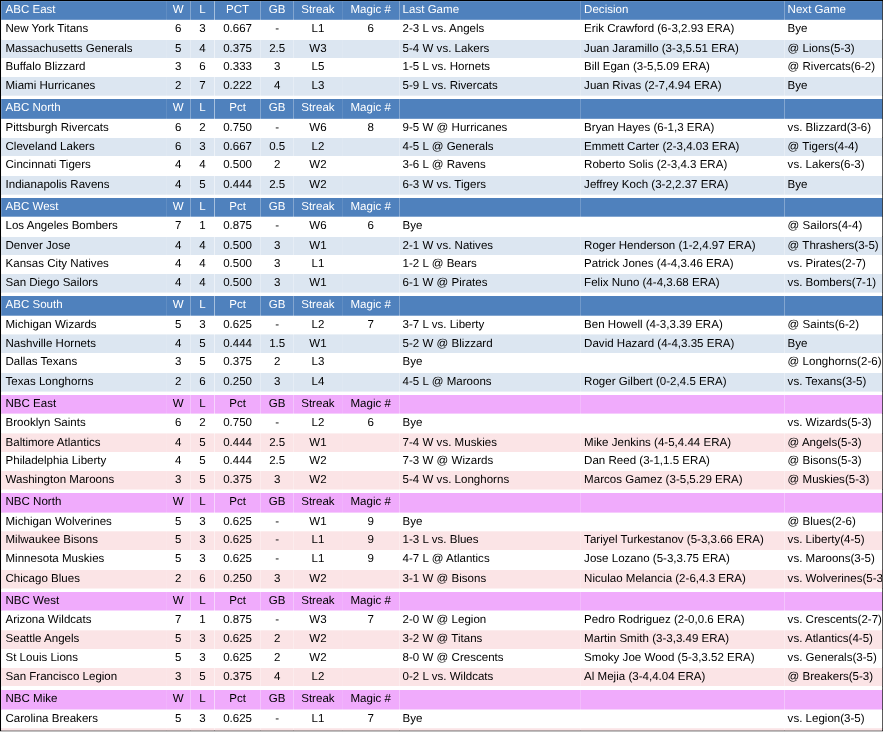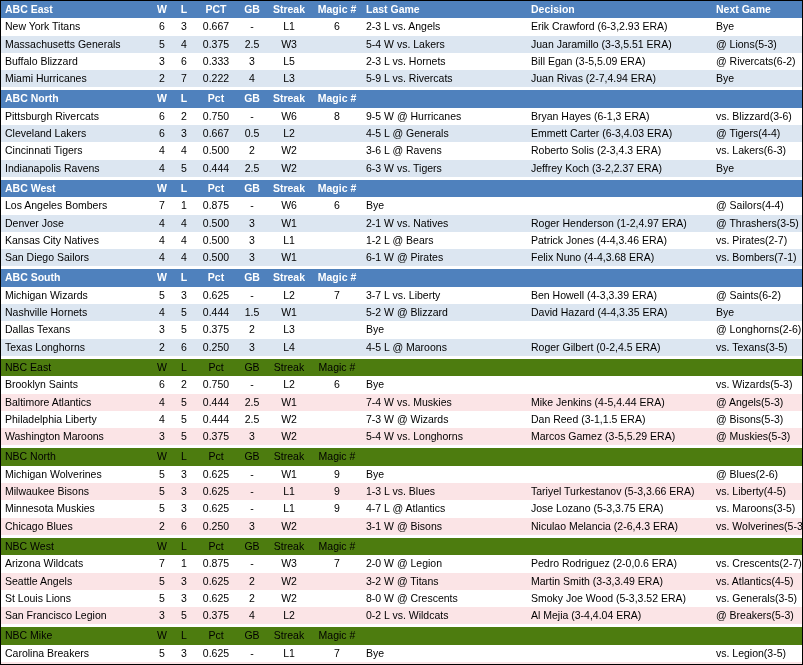--- a/index.html
+++ b/index.html
@@ -1,21 +1,21 @@
 <!DOCTYPE html>
 <html><head>
 <meta charset="utf-8">
 <style>
   html,body{margin:0;padding:0;background:#ffffff;}
   body{font-family:"Liberation Sans", sans-serif;}
   #sheet{width:803px;height:665px;position:relative;box-sizing:border-box;border:1px solid #000;background:#fff;overflow:hidden;}
   table{border-collapse:collapse;width:801px;table-layout:fixed;font-size:10.5px;color:#000;}
   td{padding:0 3px;height:17.3px;line-height:17.3px;white-space:nowrap;overflow:hidden;vertical-align:middle;}
-  tr.hdr-abc td{background:#4f81bd;color:#ffffff;font-weight:bold;}
-  tr.hdr-nbc td{background:#4d7c0f;color:#000000;font-weight:normal;margin-left:36px;}
+  tr.hdr-abc td{background:#4f81bd;color:#ffffff;font-weight:normal;}
+  tr.hdr-nbc td{background:#f0abfc;color:#000000;font-weight:normal;margin-left:36px;}
   tr.row-abc-a td{background:#dce6f1;}
   tr.row-abc-b td{background:#ffffff;}
   tr.row-nbc-a td{background:#fbe4e6;}
   tr.row-nbc-b td{background:#ffffff;}
   tr.sep td{height:3px;line-height:3px;background:#ffffff;padding:0;}
   .c{text-align:center;}
   .l{text-align:left;}
   td.team{padding-left:4px;}
 </style>
 </head>
@@ -73,21 +73,21 @@
           <td class="l">@ Lions(5-3)</td>
         </tr>
         <tr class="row-abc-b">
           <td class="l team">Buffalo Blizzard</td>
           <td class="c">3</td>
           <td class="c">6</td>
           <td class="c">0.333</td>
           <td class="c">3</td>
           <td class="c">L5</td>
           <td class="c"></td>
-          <td class="l">2-3 L vs. Hornets</td>
+          <td class="l">1-5 L vs. Hornets</td>
           <td class="l">Bill Egan (3-5,5.09 ERA)</td>
           <td class="l">@ Rivercats(6-2)</td>
         </tr>
         <tr class="row-abc-a">
           <td class="l team">Miami Hurricanes</td>
           <td class="c">2</td>
           <td class="c">7</td>
           <td class="c">0.222</td>
           <td class="c">4</td>
           <td class="c">L3</td>
@@ -125,21 +125,21 @@
         </tr>
         <tr class="row-abc-a">
           <td class="l team">Cleveland Lakers</td>
           <td class="c">6</td>
           <td class="c">3</td>
           <td class="c">0.667</td>
           <td class="c">0.5</td>
           <td class="c">L2</td>
           <td class="c"></td>
           <td class="l">4-5 L @ Generals</td>
-          <td class="l">Emmett Carter (6-3,4.03 ERA)</td>
+          <td class="l">Emmett Carter (2-3,4.03 ERA)</td>
           <td class="l">@ Tigers(4-4)</td>
         </tr>
         <tr class="row-abc-b">
           <td class="l team">Cincinnati Tigers</td>
           <td class="c">4</td>
           <td class="c">4</td>
           <td class="c">0.500</td>
           <td class="c">2</td>
           <td class="c">W2</td>
           <td class="c"></td>

